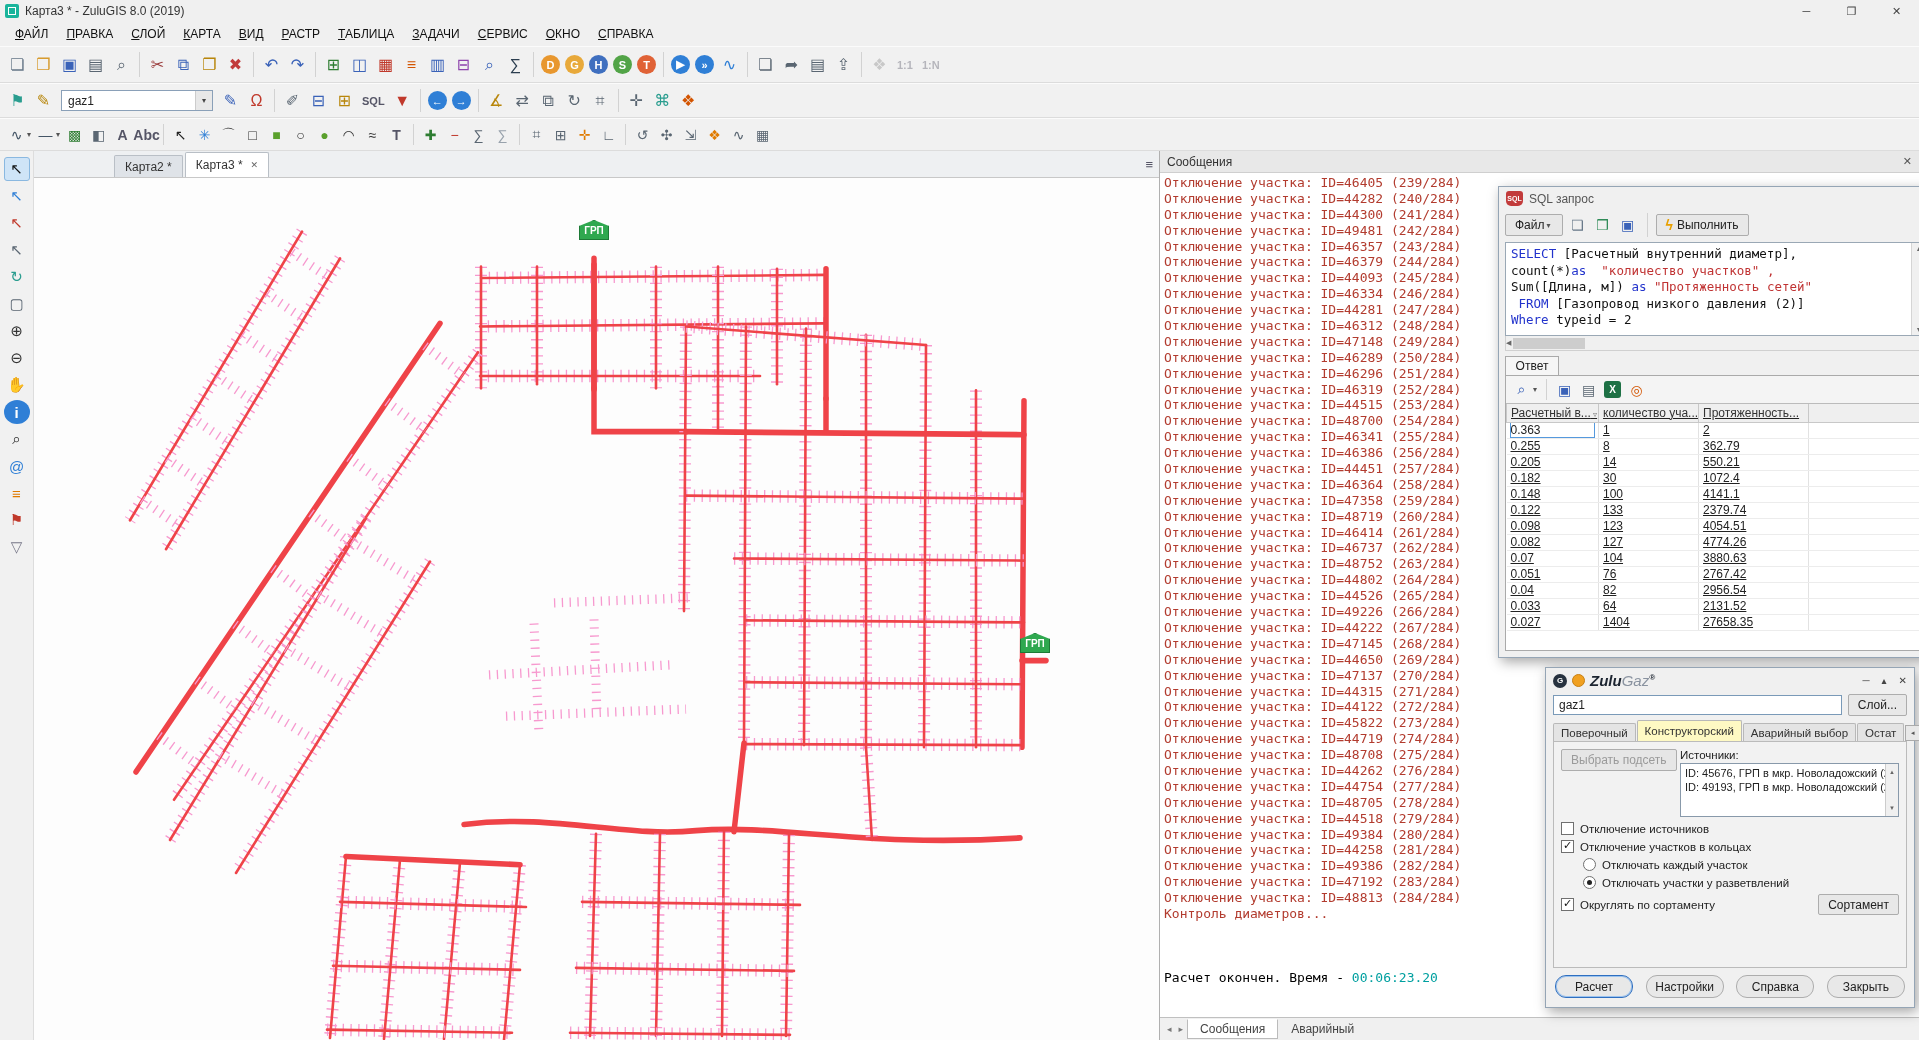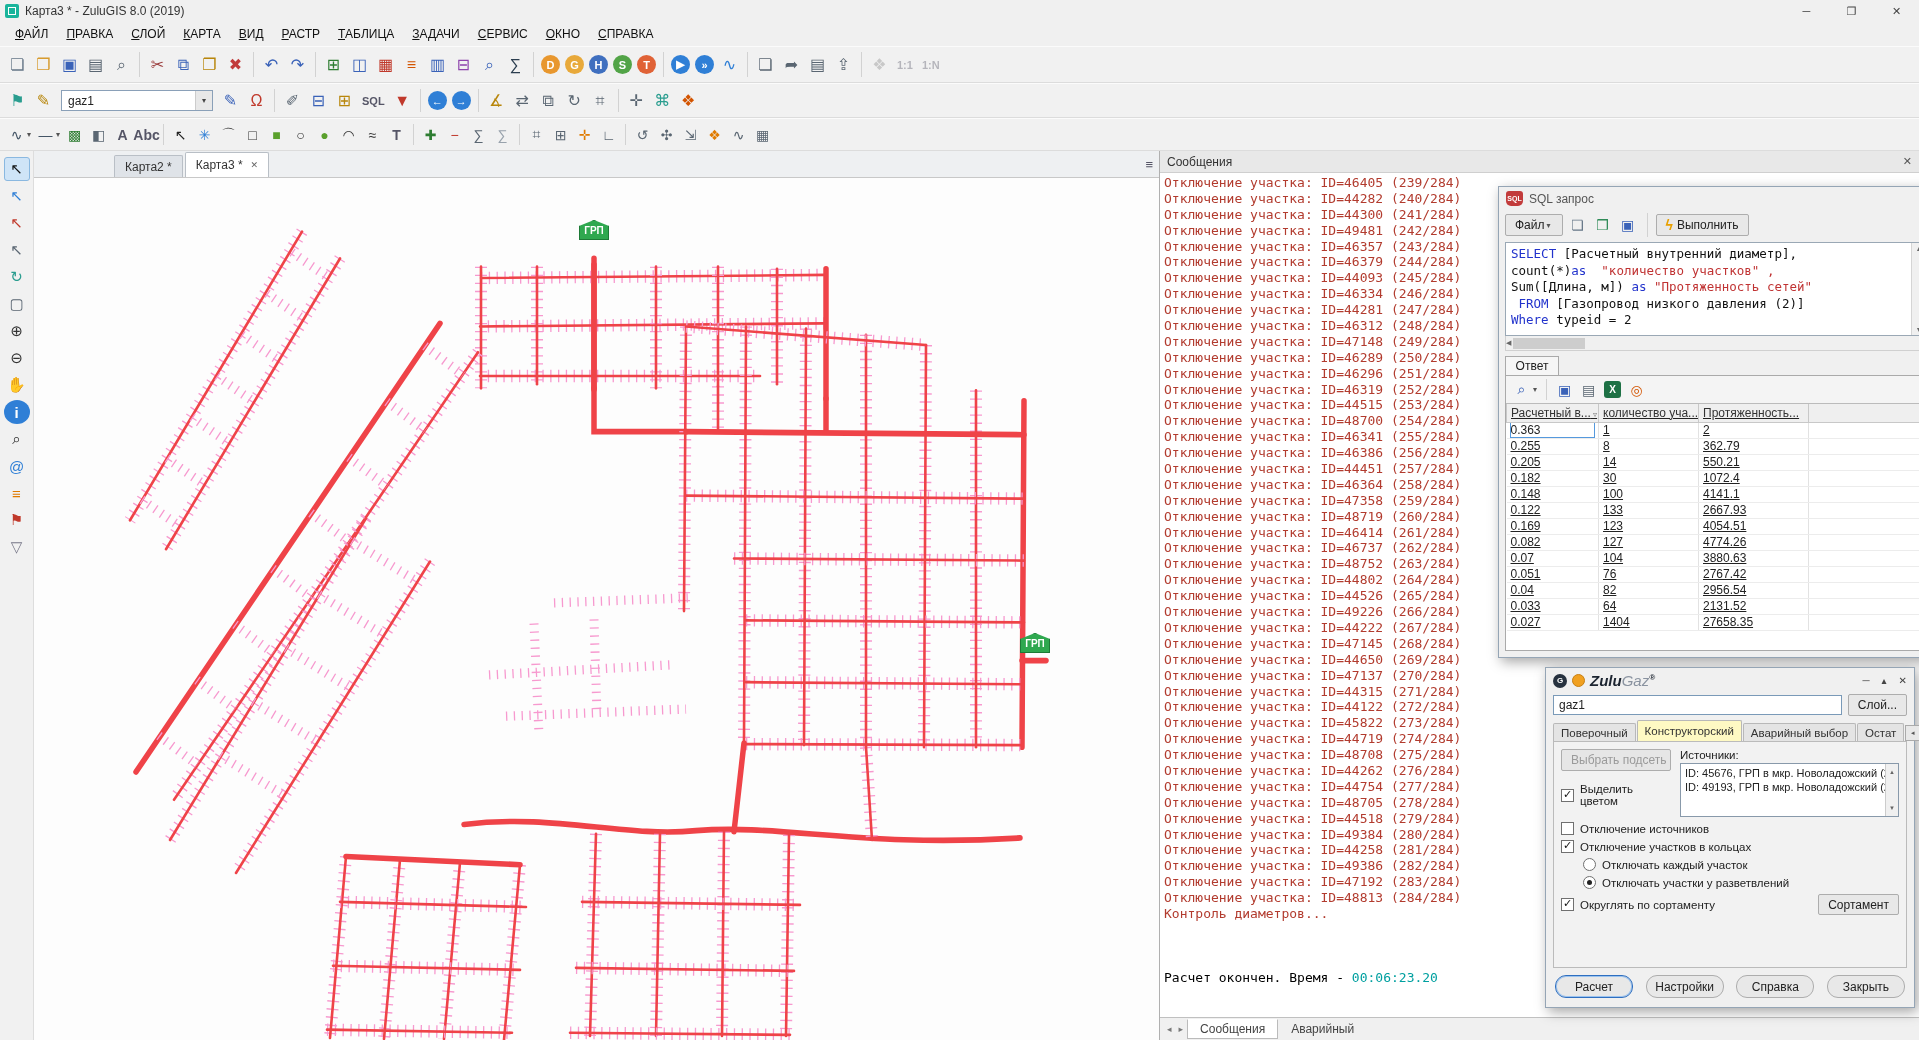--- a/index.html
+++ b/index.html
@@ -115,21 +115,21 @@
   .zg-winbtns{margin-left:auto;display:flex;gap:12px;color:#444;font-size:10px;}
   .zg-row{display:flex;align-items:center;padding:1px 7px;gap:6px;flex:0 0 auto;}
   .zg-input{flex:1;height:20px;background:#fff;border:1px solid #7a9ab8;font-size:12px;display:flex;align-items:center;padding-left:5px;}
   .zg-tabs{display:flex;align-items:flex-end;padding:3px 7px 0;height:24px;flex:0 0 auto;}
   .zg-tab{padding:0 7px;font-size:11.5px;background:#e4e4e4;border:1px solid #b8b8b8;border-bottom:none;margin-right:1px;color:#333;border-radius:2px 2px 0 0;height:18px;display:flex;align-items:center;white-space:nowrap;}
   .zg-tab.active{background:#fef9c3;height:21px;}
   .zg-tabspin{margin-left:auto;display:flex;}
   .zg-tabspin .sp{width:15px;height:16px;border:1px solid #aaa;background:#e8e8e8;font-size:7px;display:flex;align-items:center;justify-content:center;color:#555;}
   .zg-body{flex:1;margin:0 7px;border:1px solid #bbb;background:#f2f2f2;padding:7px 7px 4px;display:flex;flex-direction:column;gap:5px;min-height:0;}
   .zg-top{display:flex;gap:9px;}
-  .zg-left{width:110px;display:flex;flex-direction:column;gap:12px;flex:0 0 auto;}
+  .zg-left{width:110px;display:flex;flex-direction:row;gap:12px;flex:0 0 auto;}
   .zg-sources{flex:1;display:flex;flex-direction:column;font-size:11.5px;gap:2px;min-width:0;}
   .zg-list{background:#fff;border:1px solid #8899aa;height:54px;position:relative;padding:2px 15px 2px 4px;overflow:hidden;line-height:14px;white-space:nowrap;font-size:11px;}
   .zg-list .sb{position:absolute;right:0;top:0;bottom:0;width:13px;background:#f0f0f0;border-left:1px solid #ccc;display:flex;flex-direction:column;justify-content:space-between;align-items:center;font-size:6px;color:#666;padding:1px 0;}
   .check-row{display:flex;align-items:center;gap:6px;font-size:11.5px;color:#222;}
   .cb{width:13px;height:13px;background:#fff;border:1px solid #707070;position:relative;flex:0 0 auto;}
   .cb.on:after{content:"✓";position:absolute;left:1px;top:-2px;font-size:11px;color:#111;}
   .rb{width:13px;height:13px;border-radius:50%;background:#fff;border:1px solid #707070;position:relative;flex:0 0 auto;}
   .rb.on:after{content:"";position:absolute;left:3px;top:3px;width:5px;height:5px;border-radius:50%;background:#222;}
   .indent{margin-left:22px;}
   .zg-sort-row{display:flex;align-items:center;}
@@ -539,25 +539,25 @@
               </tr>
               <tr>
                 <td>0.148</td>
                 <td>100</td>
                 <td>4141.1</td>
                 <td></td>
               </tr>
               <tr>
                 <td>0.122</td>
                 <td>133</td>
-                <td>2667.93</td>
-                <td></td>
-              </tr>
-              <tr>
-                <td>0.169</td>
+                <td>2379.74</td>
+                <td></td>
+              </tr>
+              <tr>
+                <td>0.098</td>
                 <td>123</td>
                 <td>4054.51</td>
                 <td></td>
               </tr>
               <tr>
                 <td>0.082</td>
                 <td>127</td>
                 <td>4774.26</td>
                 <td></td>
               </tr>

